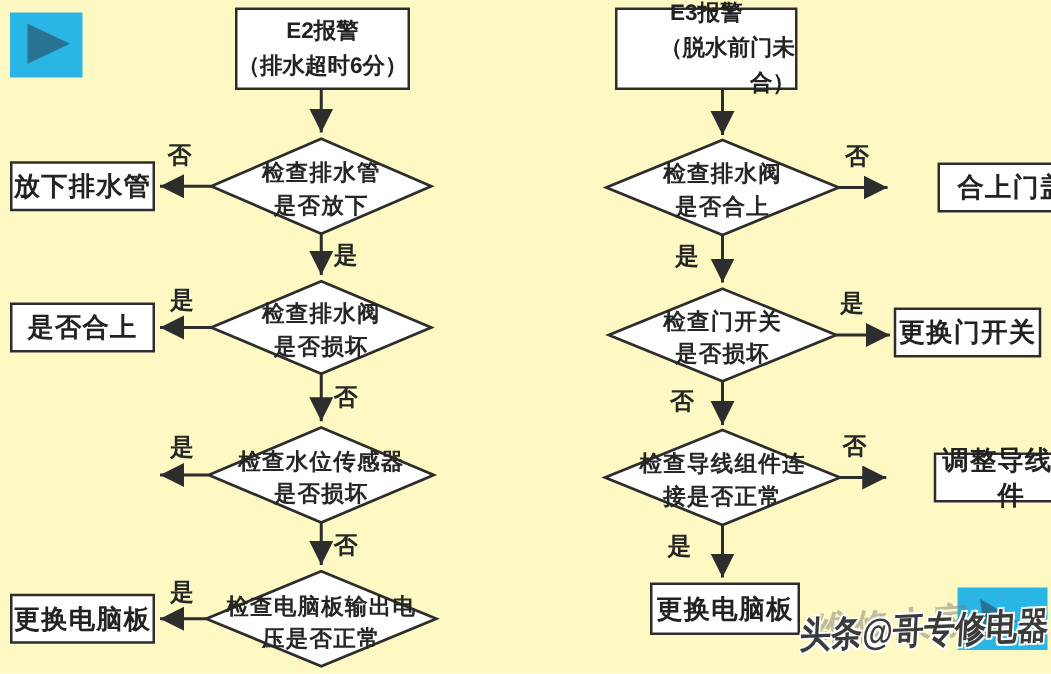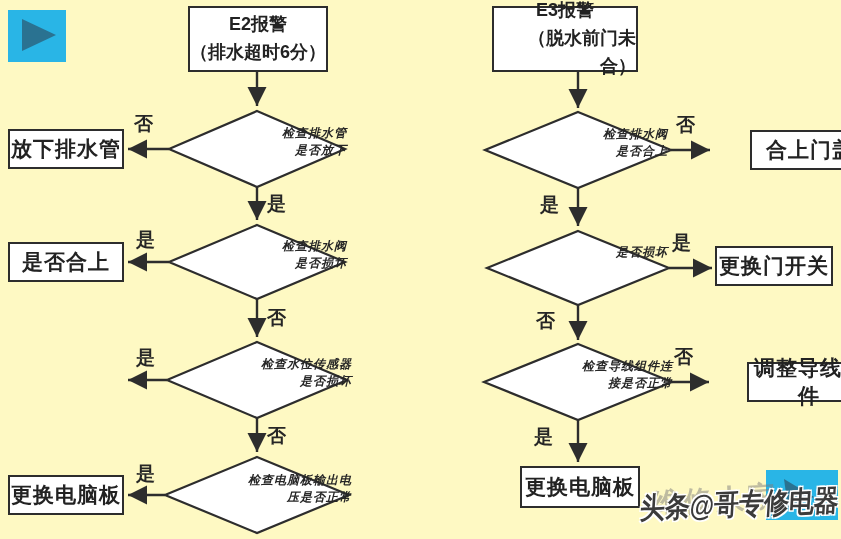--- a/index.html
+++ b/index.html
@@ -13,22 +13,22 @@
   svg .diamond{fill:#ffffff; stroke:#2d2d2d; stroke-width:2.2;}
   .node{
     position:absolute; box-sizing:border-box; border:2.2px solid #2d2d2d;
     background:#ffffff; display:flex; flex-direction:column;
     align-items:center; justify-content:center; text-align:center;
     color:#222;
   }
   .title-box{font-size:18px; font-weight:600; line-height:1.55;}
   .action-box{font-size:21px; font-weight:700; letter-spacing:1px;}
   .q-text{
-    position:absolute; text-align:right; font-size:12px; font-weight:600;
-    line-height:1.45; color:#262626; letter-spacing:1px;font-style:italic;
+    position:absolute; text-align:center; font-size:18px; font-weight:600;
+    line-height:1.45; color:#262626; letter-spacing:1px;
   }
   .yn{
     position:absolute; font-size:19px; font-weight:700; color:#262626;
   }
   .wm-light{
     position:absolute; left:652px; top:481px; font-size:28px; font-weight:700;
     letter-spacing:4px; color:rgba(125,125,125,0.5);
     transform:rotate(-4deg);
   }
   .wm-dark{
@@ -129,20 +129,21 @@
 
   <div class="q-text" style="left:488px; top:126px; width:180px;">
     <div>检查排水阀</div>
     <div>是否合上</div>
   </div>
   <div class="node action-box" style="left:750px; top:130px; width:120px; height:40px;">合上门盖</div>
   <div class="yn" style="left:676px; top:112px;">否</div>
   <div class="yn" style="left:540px; top:192px;">是</div>
 
   <div class="q-text" style="left:488px; top:244px; width:180px;">
+    <div>检查门开关</div>
     <div>是否损坏</div>
   </div>
   <div class="node action-box" style="left:715px; top:246px; width:118px; height:40px;">更换门开关</div>
   <div class="yn" style="left:672px; top:230px;">是</div>
   <div class="yn" style="left:536px; top:308px;">否</div>
 
   <div class="q-text" style="left:483px; top:358px; width:190px;">
     <div>检查导线组件连</div>
     <div>接是否正常</div>
   </div>

